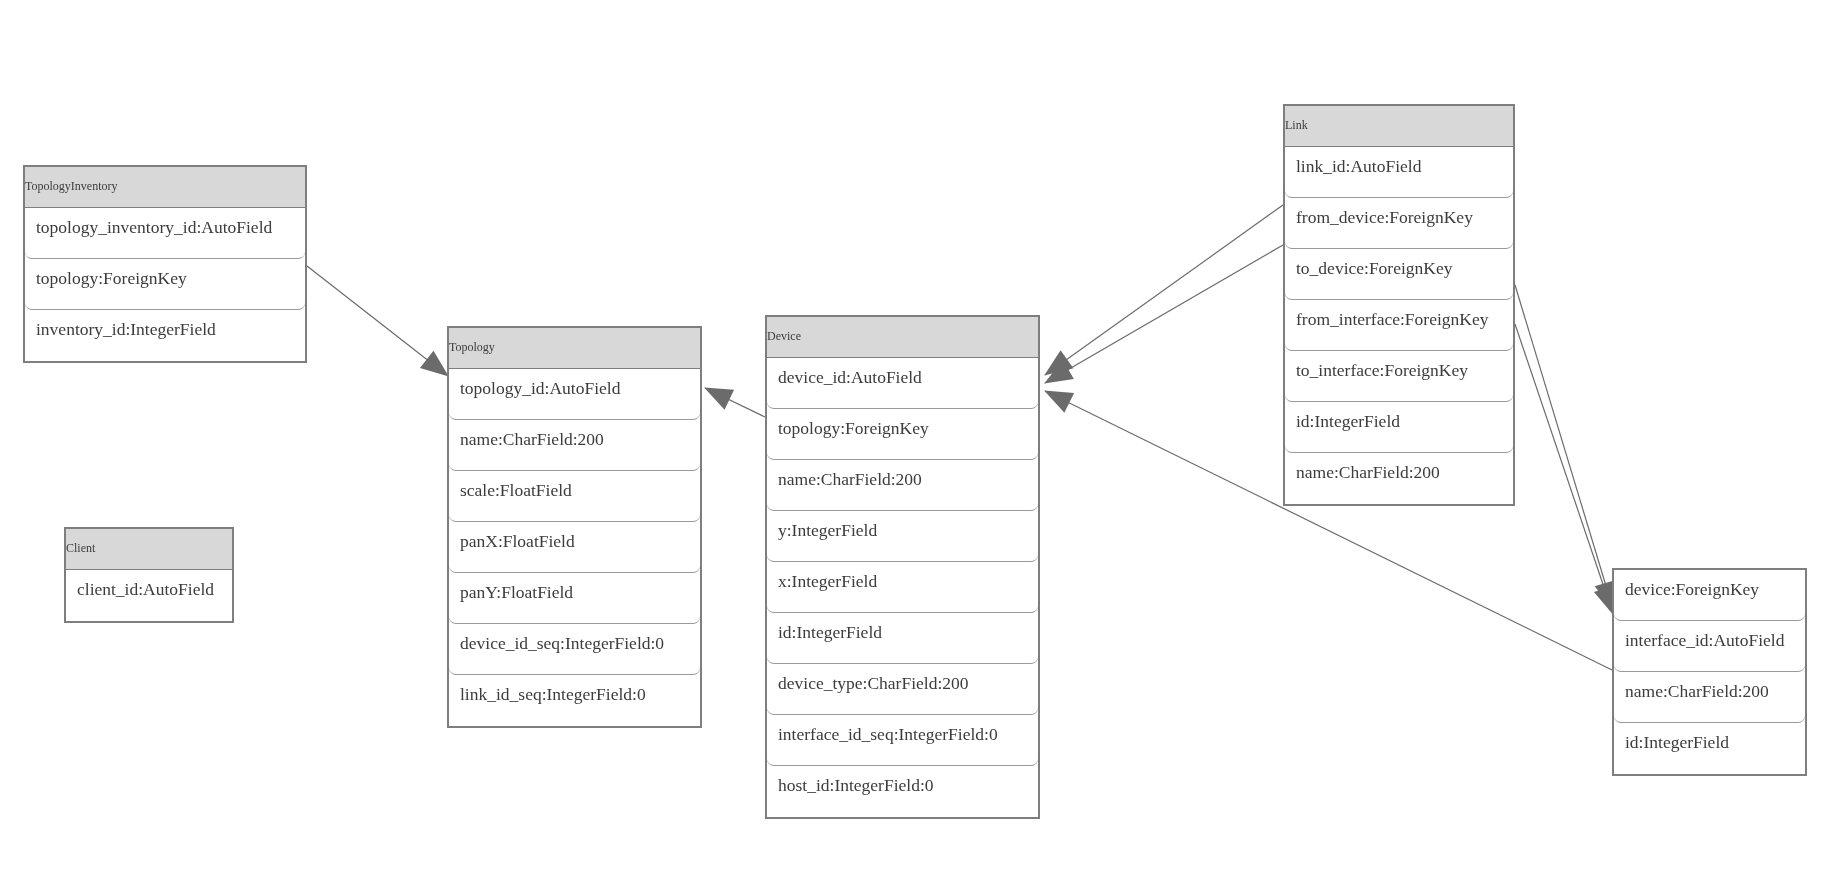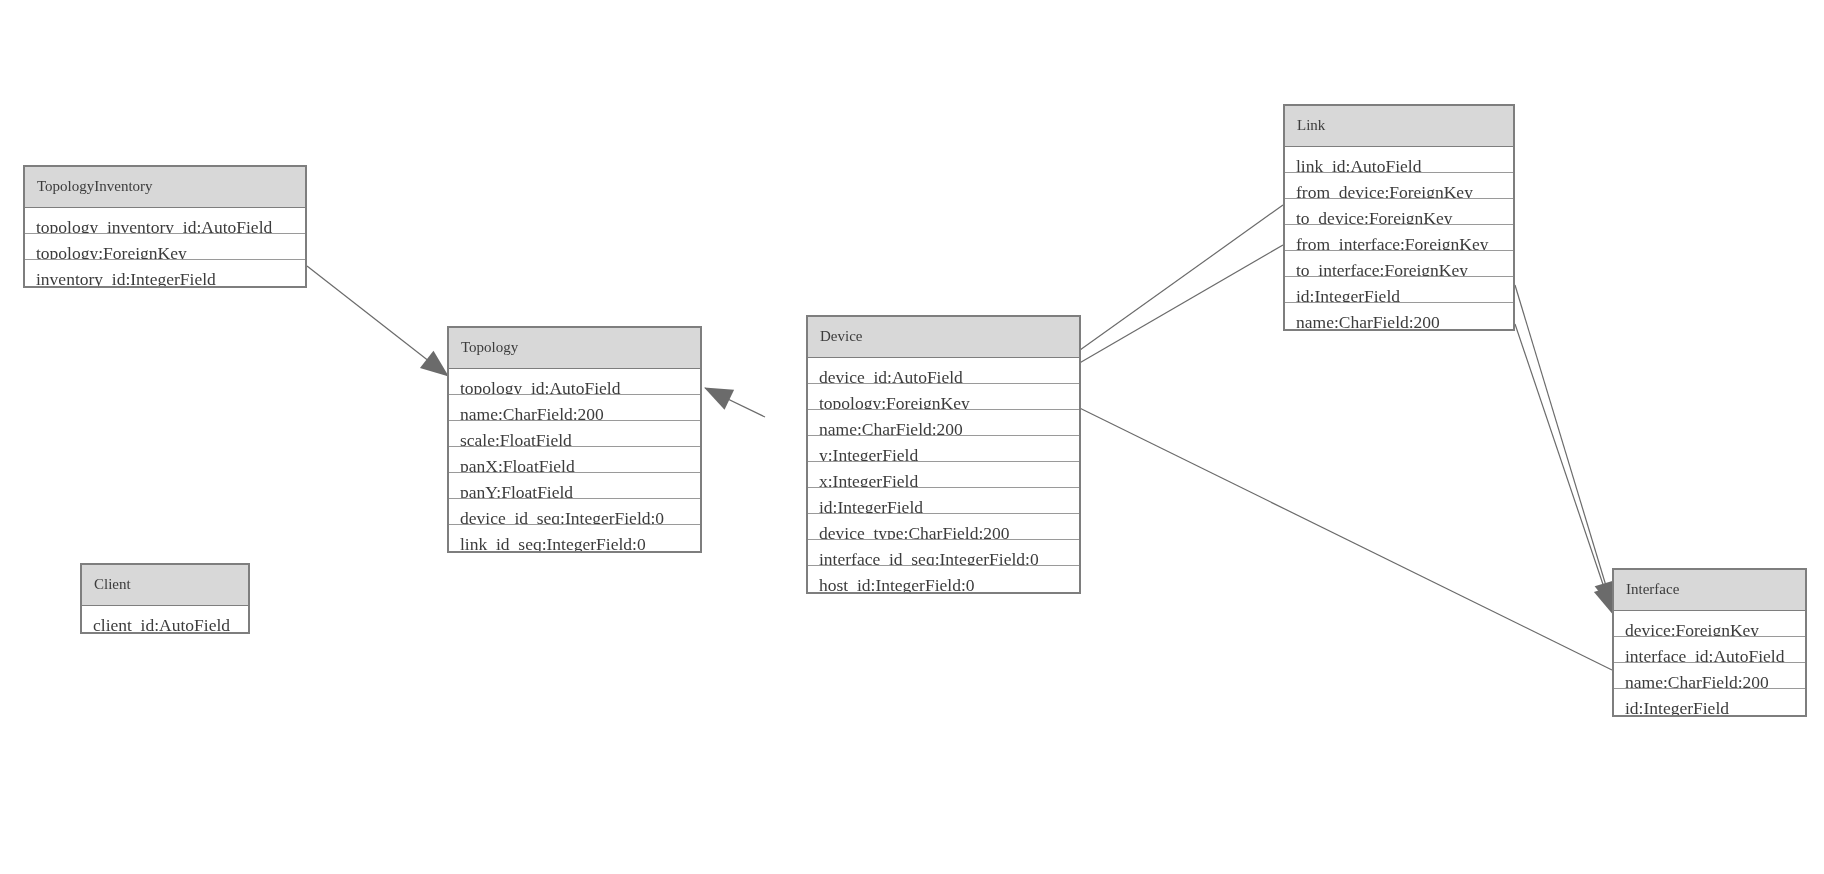--- a/index.html
+++ b/index.html
@@ -25,39 +25,39 @@
   .entity {
     position: absolute;
     box-sizing: border-box;
     border: 2px solid #7e7e7e;
     background: #ffffff;
   }
   .entity-header {
     box-sizing: border-box;
     height: 41px;
     line-height: 39px;
-    padding-left: 12px;
     background: #d8d8d8;
     border-bottom: 1px solid #7e7e7e;
-    font-size: 15px;
+    font-size: 12px;
     color: #3c3c3c;
     white-space: nowrap;
     overflow: hidden;
   }
   .entity-field {
     box-sizing: border-box;
-    height: 26px;
+    height: 51px;
     line-height: 39px;
     padding-left: 11px;
     background: #ffffff;
     border-bottom: 1px solid #9a9a9a;
     font-size: 17.5px;
     color: #3c3c3c;
     white-space: nowrap;
     overflow: hidden;
+    border-radius: 7px;
   }
   .entity-field:last-child {
     border-bottom: none;
   }
 </style>
 </head>
 <body>
 
 <div class="canvas" id="canvas">
   <svg class="edges-layer" id="edges-layer" viewBox="0 0 1824 874" xmlns="http://www.w3.org/2000/svg">
@@ -86,25 +86,25 @@
       <div class="entity" style="left: 447px; top: 326px; width: 255px;">
         <div class="entity-header">Topology</div>
         <div class="entity-field">topology_id:AutoField</div>
         <div class="entity-field">name:CharField:200</div>
         <div class="entity-field">scale:FloatField</div>
         <div class="entity-field">panX:FloatField</div>
         <div class="entity-field">panY:FloatField</div>
         <div class="entity-field">device_id_seq:IntegerField:0</div>
         <div class="entity-field">link_id_seq:IntegerField:0</div>
       </div>
-      <div class="entity" style="left: 80px; top: 527px; width: 170px; margin-top: 36px;">
+      <div class="entity" style="left: 64px; top: 527px; width: 170px;">
         <div class="entity-header">Client</div>
         <div class="entity-field">client_id:AutoField</div>
       </div>
-      <div class="entity" style="left: 806px; top: 315px; width: 275px;">
+      <div class="entity" style="left: 765px; top: 315px; width: 275px;">
         <div class="entity-header">Device</div>
         <div class="entity-field">device_id:AutoField</div>
         <div class="entity-field">topology:ForeignKey</div>
         <div class="entity-field">name:CharField:200</div>
         <div class="entity-field">y:IntegerField</div>
         <div class="entity-field">x:IntegerField</div>
         <div class="entity-field">id:IntegerField</div>
         <div class="entity-field">device_type:CharField:200</div>
         <div class="entity-field">interface_id_seq:IntegerField:0</div>
         <div class="entity-field">host_id:IntegerField:0</div>
@@ -113,20 +113,19 @@
         <div class="entity-header">Link</div>
         <div class="entity-field">link_id:AutoField</div>
         <div class="entity-field">from_device:ForeignKey</div>
         <div class="entity-field">to_device:ForeignKey</div>
         <div class="entity-field">from_interface:ForeignKey</div>
         <div class="entity-field">to_interface:ForeignKey</div>
         <div class="entity-field">id:IntegerField</div>
         <div class="entity-field">name:CharField:200</div>
       </div>
       <div class="entity" style="left: 1612px; top: 568px; width: 195px;">
-        <div class="entity-header">Interface</div>
         <div class="entity-field">device:ForeignKey</div>
         <div class="entity-field">interface_id:AutoField</div>
         <div class="entity-field">name:CharField:200</div>
         <div class="entity-field">id:IntegerField</div>
       </div>
     </div>
 </div>
 
 </body></html>

